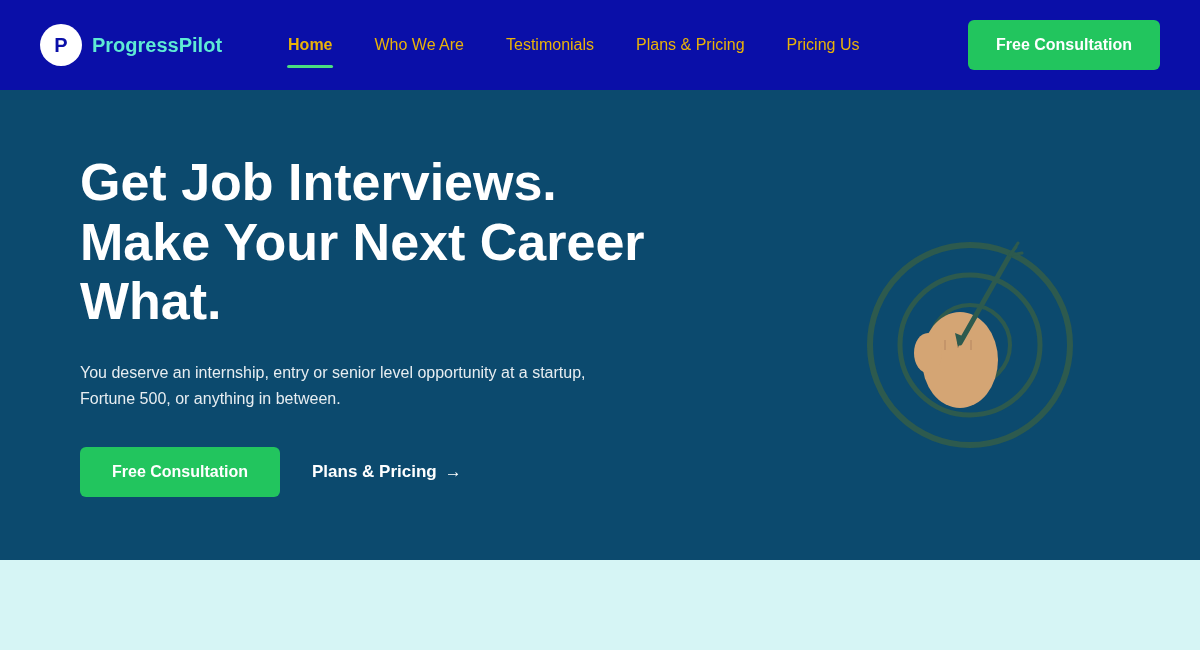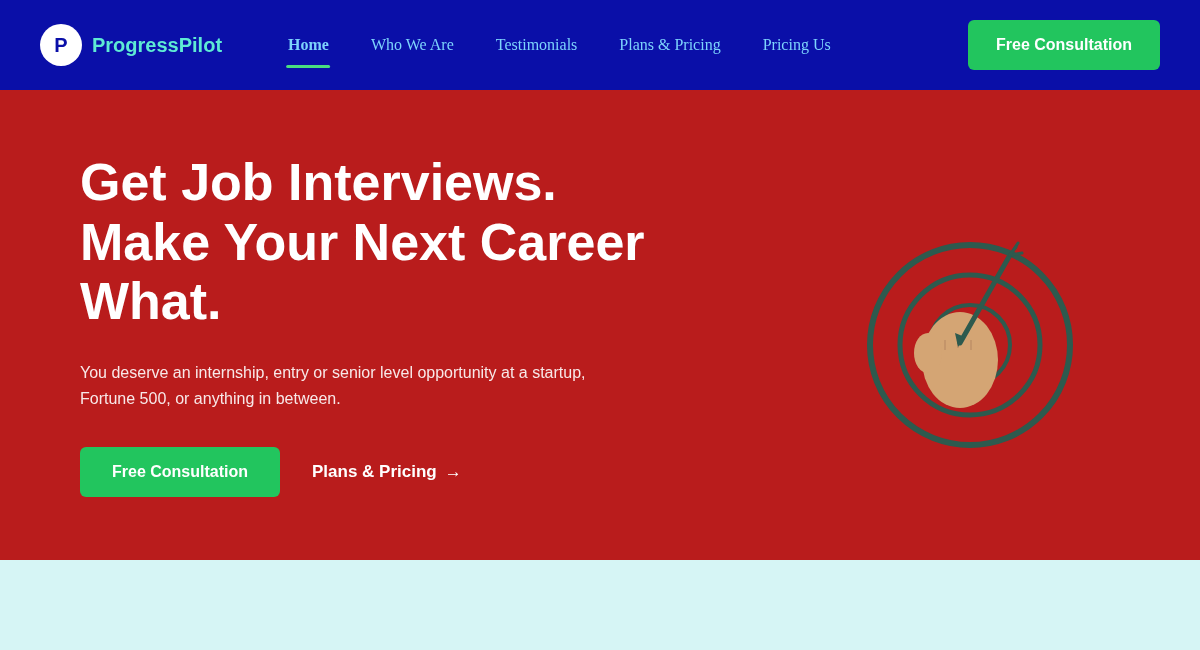--- a/index.html
+++ b/index.html
@@ -39,28 +39,27 @@
       font-size: 20px;
       font-weight: 700;
     }
     .nav-links {
       display: flex;
       align-items: center;
       gap: 10px;
       flex: 1;
     }
     .nav-link {
-      color: #7dd3fc;
+      color: #eab308;
       text-decoration: none;
       font-size: 16px;
       padding: 10px 16px;
       white-space: nowrap;
       position: relative;
       cursor: pointer;
-      font-family: Liberation Serif, serif;
     }
     .nav-link.active {
       font-weight: 600;
     }
     .nav-link.active::after {
       content: '';
       position: absolute;
       bottom: -4px;
       left: 50%;
       transform: translateX(-50%);
@@ -77,21 +76,21 @@
       font-size: 16px;
       font-weight: 600;
       border-radius: 6px;
       cursor: pointer;
       white-space: nowrap;
       margin-left: auto;
     }
 
     
     .hero {
-      background: #b91c1c;
+      background: #0c4a6e;
       min-height: 470px;
       display: flex;
       align-items: center;
       padding: 60px 80px 60px 80px;
       position: relative;
       overflow: hidden;
     }
     .hero-content {
       max-width: 620px;
       z-index: 2;

